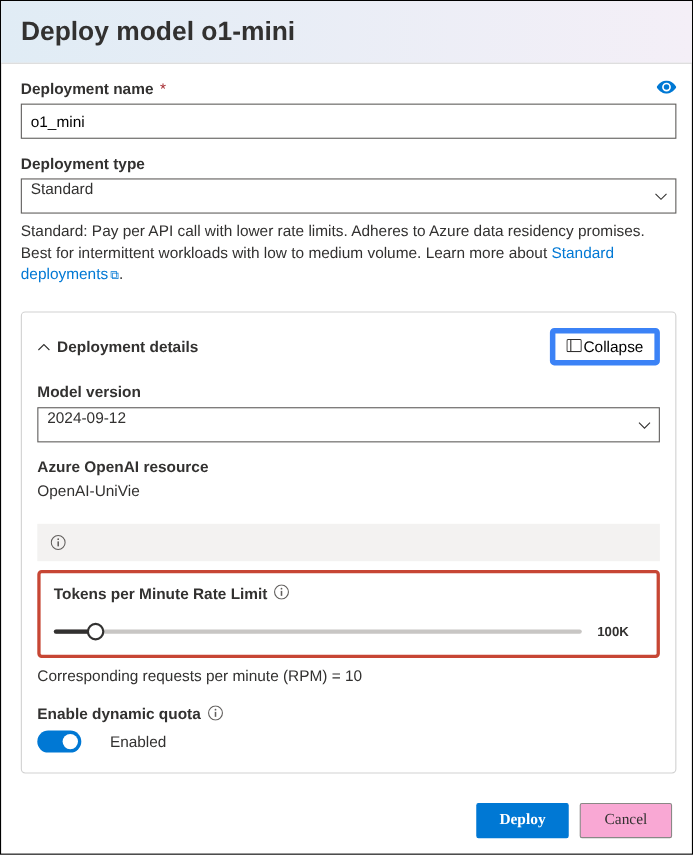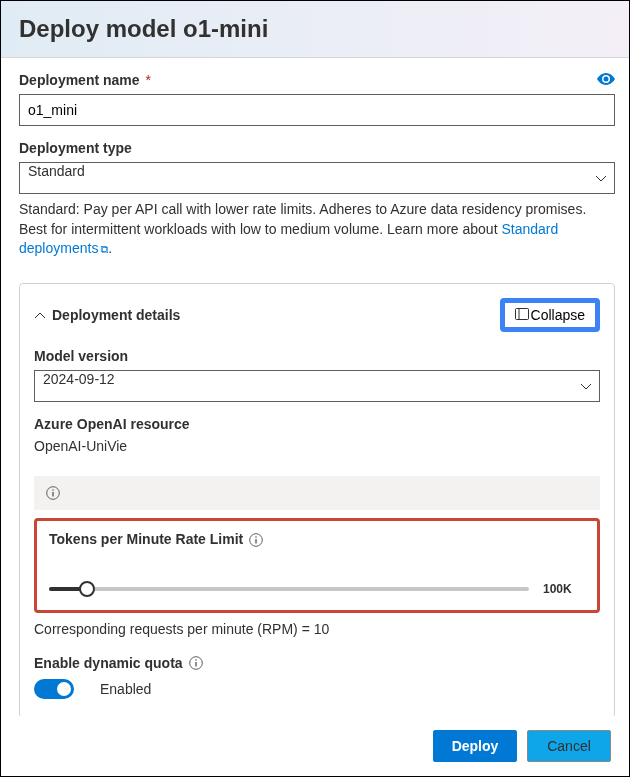--- a/index.html
+++ b/index.html
@@ -155,23 +155,23 @@
       color: #605e5c;
     }
     .highlight-box {
       border: 3px solid #c74634;
       border-radius: 4px;
       padding: 10px 12px 14px 12px;
       margin-top: 8px;
     }
     .rate-label-row {
       display: flex;
-      align-items: flex-end;
+      align-items: flex-start;
       gap: 6px;
-      margin-bottom: 35px;
+      margin-bottom: 20px;
     }
     .rate-label {
       font-size: 14px;
       font-weight: 600;
     }
     .slider-row {
       display: flex;
       align-items: center;
       gap: 14px;
     }
@@ -242,38 +242,39 @@
       width: 14px;
       height: 14px;
       background: #fff;
       border-radius: 50%;
     }
     .footer {
       display: flex;
       justify-content: flex-end;
       gap: 10px;
       padding: 14px 18px;
+      font-family: Liberation Serif, serif;
     }
     .btn {
       min-width: 84px;
       height: 32px;
       border-radius: 2px;
       font-size: 14px;
       font-family: inherit;
       cursor: pointer;
       padding: 0 16px;
     }
     .btn-primary {
       background: #0078d4;
       color: #fff;
       border: 1px solid #0078d4;
       font-weight: 600;
     }
     .btn-secondary {
-      background: #0ea5e9;
+      background: #f9a8d4;
       color: #323130;
       border: 1px solid #8a8886;
     }
     .info-icon {
       display: inline-flex;
       align-items: center;
       justify-content: center;
     }
   </style>
 </head>

